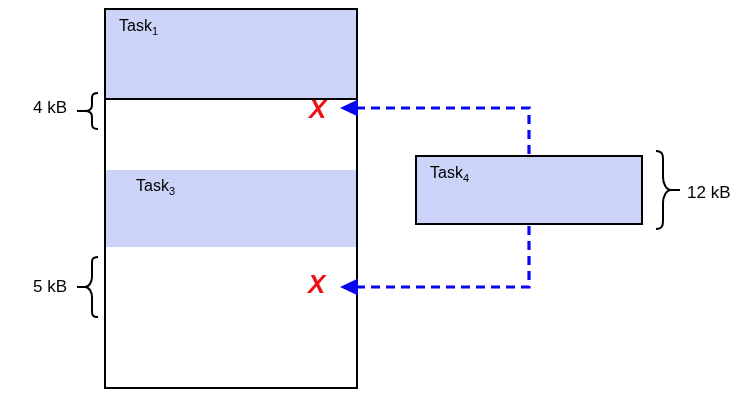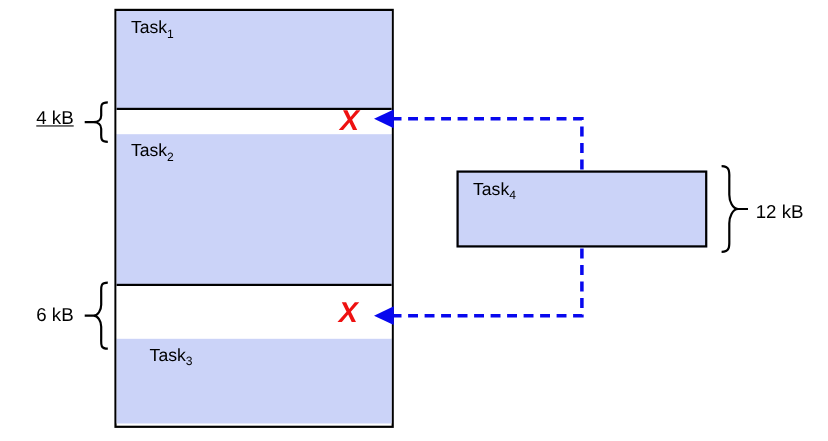--- a/index.html
+++ b/index.html
@@ -26,21 +26,21 @@
   .b-task3{height:77px;padding-left:30px;}
   sub{font-size:11px;}
 
   
   .task4-box{position:absolute;left:415px;top:155px;width:228px;height:70px;
     background:var(--task-fill);border:2px solid var(--outline);
     padding:7px 0 12px 13px;font-size:16px;color:#000;}
 
   
   .size-label{position:absolute;font-size:17px;color:#000;white-space:nowrap;}
-  .lbl-4kb{left:19px;top:98px;width:48px;text-align:right;text-decoration:underline;}
+  .lbl-4kb{left:19px;top:98px;width:48px;text-align:right;}
   .lbl-8kb{left:19px;top:277px;width:48px;text-align:right;}
   .lbl-12kb{left:687px;top:183px;}
 
   
   .reject-x{position:absolute;color:var(--reject-red);font-style:italic;font-weight:bold;
     font-size:26px;line-height:26px;}
   .x-4kb{left:309px;top:96px;}
   .x-8kb{left:308px;top:271px;}
 
   
@@ -52,35 +52,32 @@
 </head>
 <body>
 
 <div class="canvas">
 
   <div class="memory-column">
     <div class="block task-block b-task1">
       <span><span>Task</span><sub>1</sub></span>
     </div>
     <div class="block gap-block b-gap1"></div>
-    <div class="block task-block b-task2">
-      <span><span>Task</span><sub>2</sub></span>
-    </div>
     <div class="block gap-block b-gap2"></div>
     <div class="block task-block b-task3">
       <span><span>Task</span><sub>3</sub></span>
     </div>
   </div>
 
   <div class="task4-box">
     <span><span>Task</span><sub>4</sub></span>
   </div>
 
   <div class="size-label lbl-4kb">4 kB</div>
-  <div class="size-label lbl-8kb">6 kB</div>
+  <div class="size-label lbl-8kb">5 kB</div>
   <div class="size-label lbl-12kb">12 kB</div>
 
   <div class="reject-x x-4kb">X</div>
   <div class="reject-x x-8kb">X</div>
 
   <svg class="overlay" viewBox="0 0 753 401">
 
     <path class="brace" d="M98,93 C91,93 92,97 92,101 L92,105 C92,109 89,111 85,111 C89,111 92,113 92,117 L92,121 C92,125 91,129 98,129 M85,111 L77,111"></path>
 
     <path class="brace" d="M98,257 C91,257 92,261 92,266 L92,277 C92,282 89,287 85,287 C89,287 92,292 92,297 L92,308 C92,313 91,317 98,317 M85,287 L77,287"></path>

